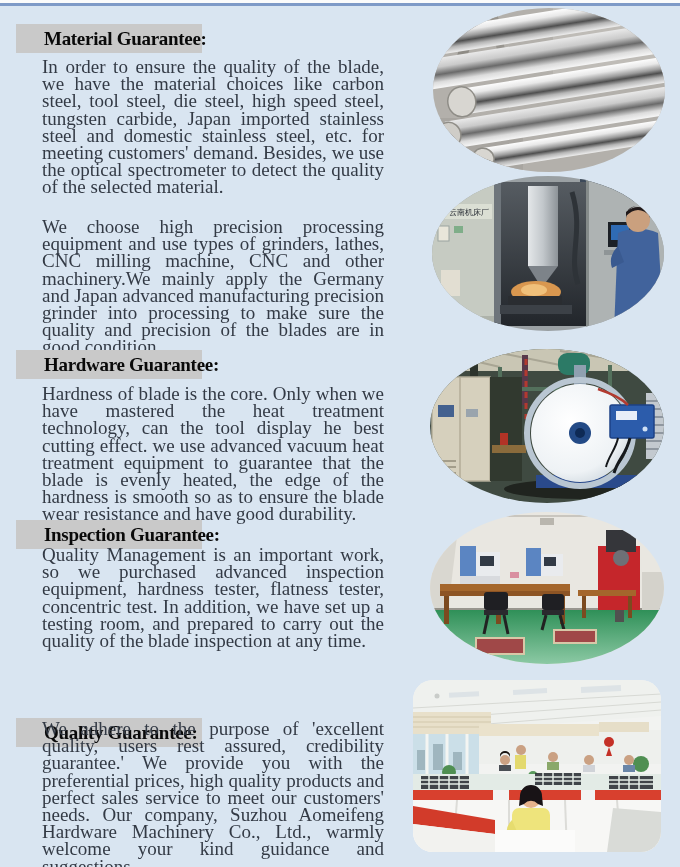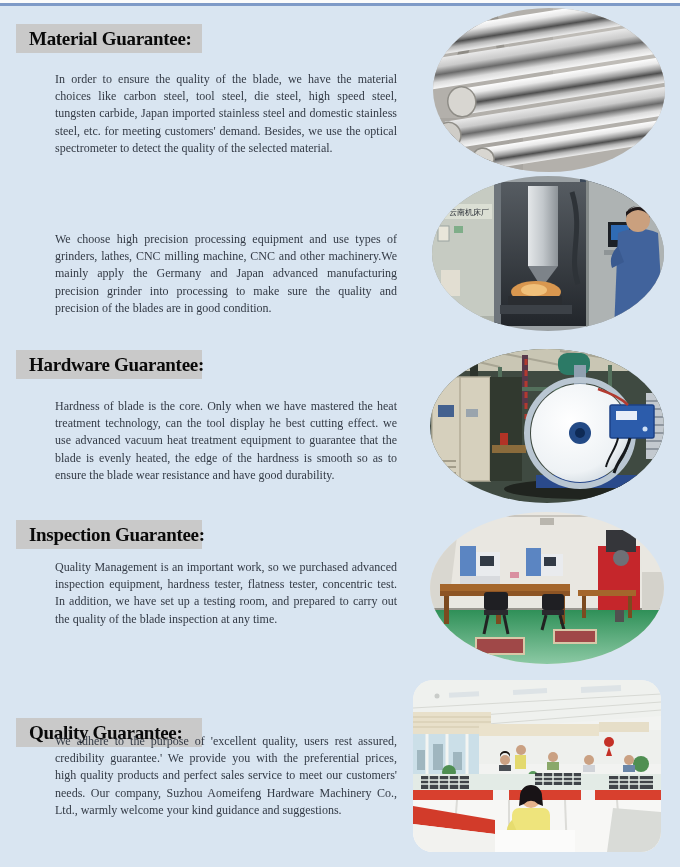--- a/index.html
+++ b/index.html
@@ -2,23 +2,23 @@
 <html><head>
 <meta charset="utf-8">
 <style>
   html,body{margin:0;padding:0;background:#eee;}
   #canvas{position:relative;width:680px;height:867px;background:#d9e5f1;overflow:hidden;
           font-family:"Liberation Serif", serif;}
   .strip-white{position:absolute;top:0;left:0;width:680px;height:3px;background:#fbfbfb;}
   .strip-blue{position:absolute;top:3px;left:0;width:680px;height:3px;background:#7e9ac7;}
   .hdr{position:absolute;left:16px;width:186px;height:29px;background:#c9c9c9;
        font-weight:bold;font-size:19px;line-height:29px;color:#0a0a0a;
-       padding-left:13px;box-sizing:border-box;white-space:nowrap;letter-spacing:-0.3px;}
-  .body-text{position:absolute;left:42px;width:342px;margin:13px;text-align:justify;
-       font-size:12px;line-height:17.2px;color:#333a45;}
+       padding-left:28px;box-sizing:border-box;white-space:nowrap;letter-spacing:-0.3px;}
+  .body-text{position:absolute;left:42px;width:342px;margin:0;text-align:justify;
+       font-size:19px;line-height:17.2px;color:#333a45;}
   .oval{position:absolute;border-radius:50%;overflow:hidden;}
   .rrect{position:absolute;border-radius:20px;overflow:hidden;}
   .oval svg,.rrect svg{display:block;width:100%;height:100%;}
 </style>
 </head>
 <body>
 
 <div id="canvas">
   <div class="strip-white"></div>
   <div class="strip-blue"></div>

